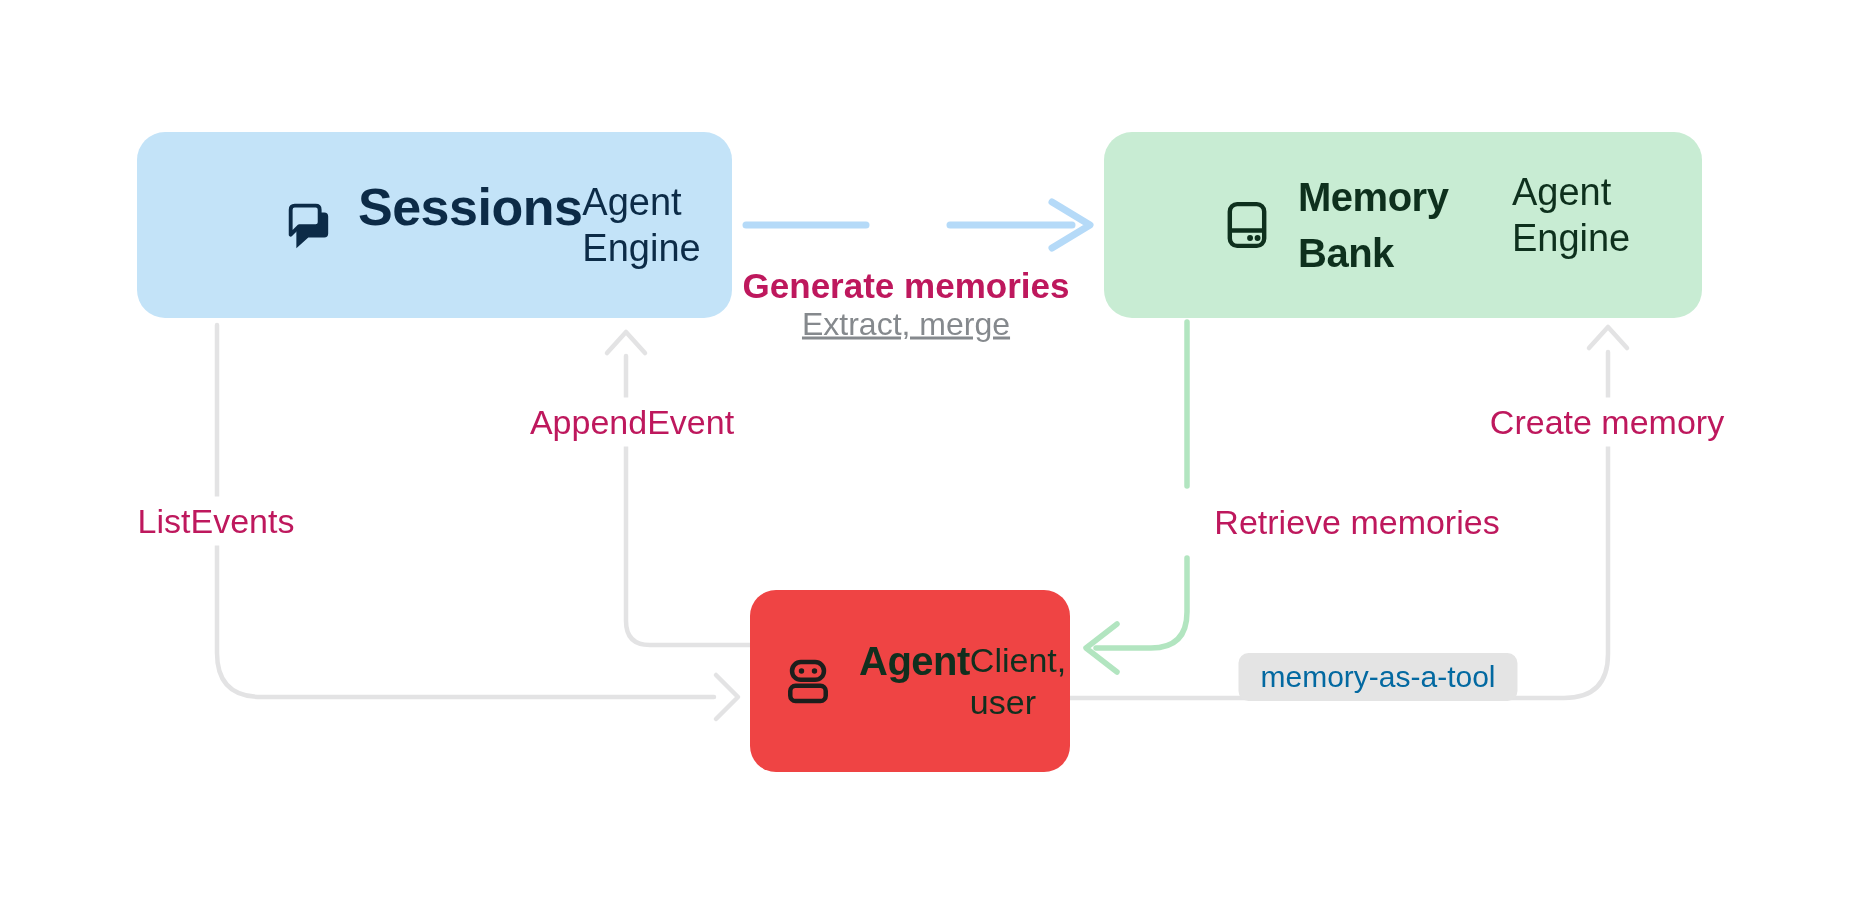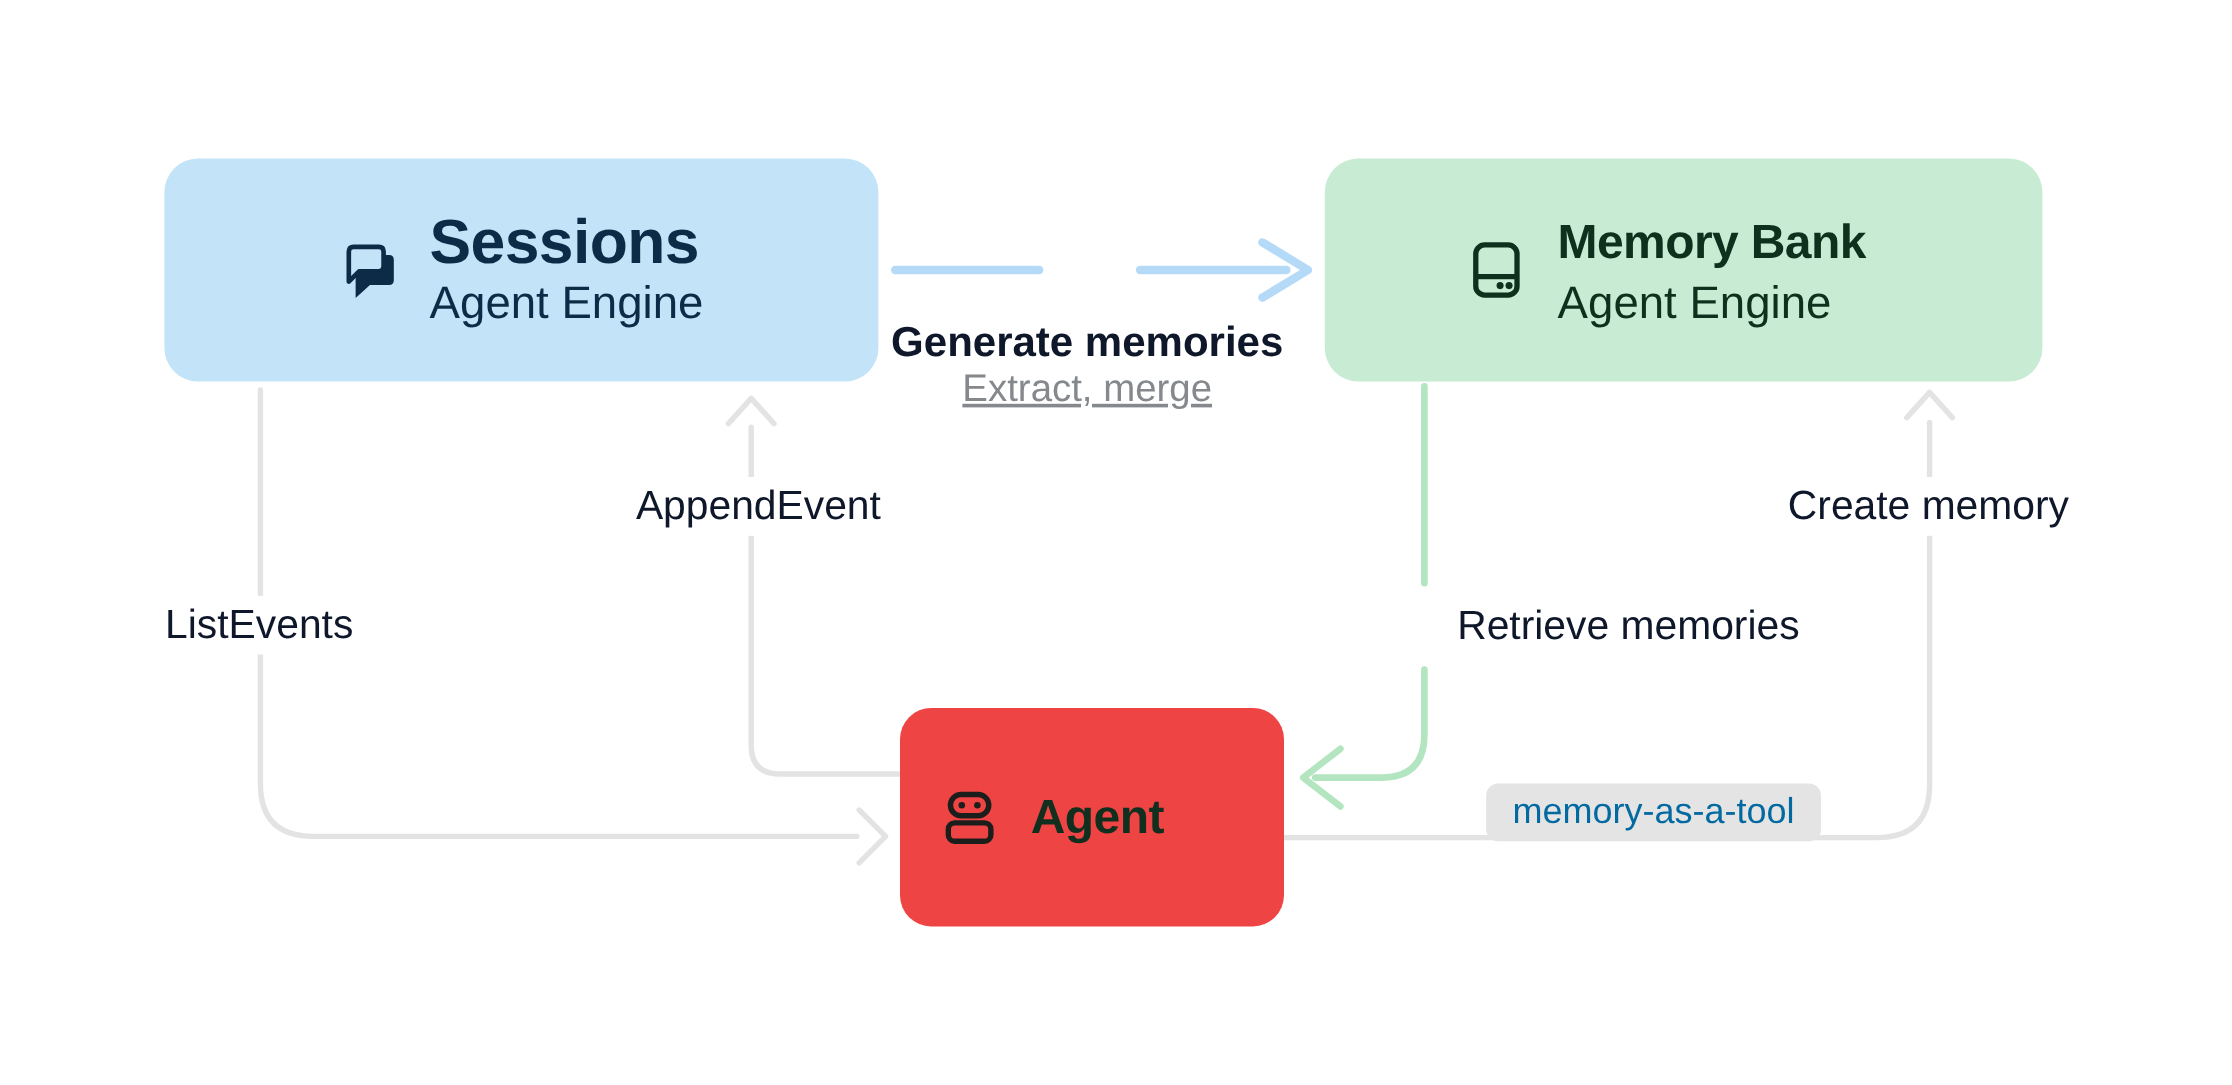--- a/index.html
+++ b/index.html
@@ -17,21 +17,21 @@
   .wire-gray{stroke:#e3e3e4;stroke-width:4.5;}
   .spark-blue{fill:#b9ddf9;stroke:none;}
   .spark-green{fill:#b2e5c0;stroke:none;}
 
   .node{
     position:absolute;z-index:2;
     display:flex;align-items:center;
     border-radius:28px;
   }
   .node .nicon{flex:0 0 auto;}
-  .ntext{display:flex;flex-direction:column;justify-content:flex-end;}
+  .ntext{display:flex;flex-direction:row;justify-content:flex-end;}
   .node-title{font-weight:700;letter-spacing:-0.5px;}
   .node-sub{font-weight:400;}
 
   .node-sessions{
     left:137px;top:132px;width:595px;height:186px;
     background:#c3e3f8;color:#0c2b47;
     padding-left:148px;box-sizing:border-box;
   }
   .node-sessions .nicon{width:50px;height:50px;margin-right:23px;}
   .node-sessions .node-title{font-size:52px;line-height:56px;}
@@ -53,21 +53,21 @@
     border-radius:26px;
   }
   .node-agent .nicon{width:52px;height:52px;margin-right:25px;}
   .node-agent .node-title{font-size:40px;line-height:45px;}
   .node-agent .node-sub{font-size:34px;line-height:42px;}
 
   .flabel{
     position:absolute;z-index:3;
     transform:translate(-50%,-50%);
     white-space:nowrap;
-    color:#0f172a;
+    color:#be185d;
     font-size:34px;font-weight:400;
   }
   .flabel.primary{font-size:35px;font-weight:700;}
   .flabel.secondary{font-size:32px;font-weight:400;color:#85898d;}
   .flabel.on-line{background:#ffffff;padding:5px 12px;}
   .badge{
     position:absolute;z-index:3;
     transform:translate(-50%,-50%);
     white-space:nowrap;
     background:#e4e4e4;color:#0369a1;
@@ -137,20 +137,21 @@
 
   <div class="node node-agent">
     <svg class="nicon" viewBox="0 0 44 44">
       <rect x="8.5" y="6" width="27" height="15" rx="7.5" fill="none" stroke="#1c1e1c" stroke-width="3.8"></rect>
       <circle cx="16.5" cy="13.5" r="2.3" fill="#1c1e1c"></circle>
       <circle cx="27.5" cy="13.5" r="2.3" fill="#1c1e1c"></circle>
       <rect x="7" y="26" width="30" height="13" rx="4.5" fill="none" stroke="#1c1e1c" stroke-width="3.8"></rect>
     </svg>
     <div class="ntext">
       <div class="node-title">Agent</div>
+      <div class="node-sub">Client, user</div>
     </div>
   </div>
 
   <div class="flabel primary" style="left:906px;top:286px;">Generate memories</div>
   <div class="flabel secondary" style="left:906px;top:324px;text-decoration:underline;">Extract, merge</div>
 
   <div class="flabel on-line" style="left:632px;top:422px;">AppendEvent</div>
 
   <div class="flabel on-line" style="left:216px;top:521px;">ListEvents</div>
 

